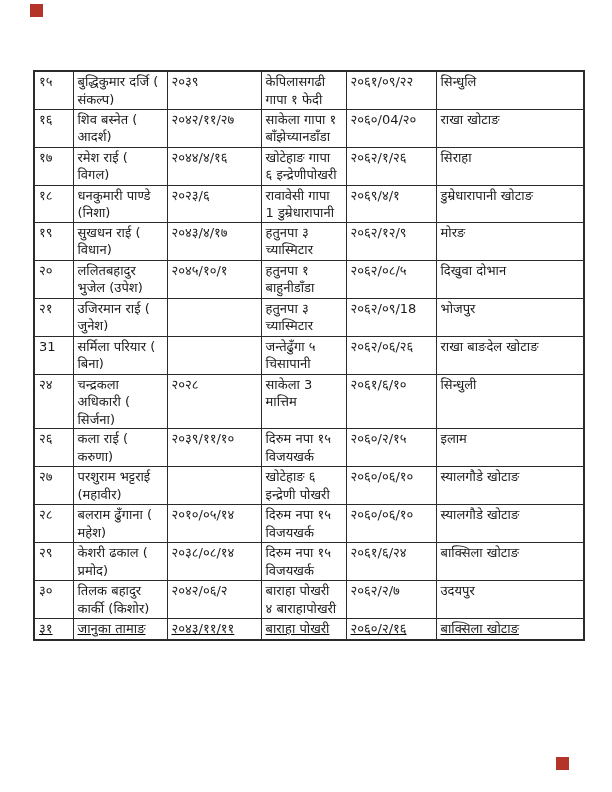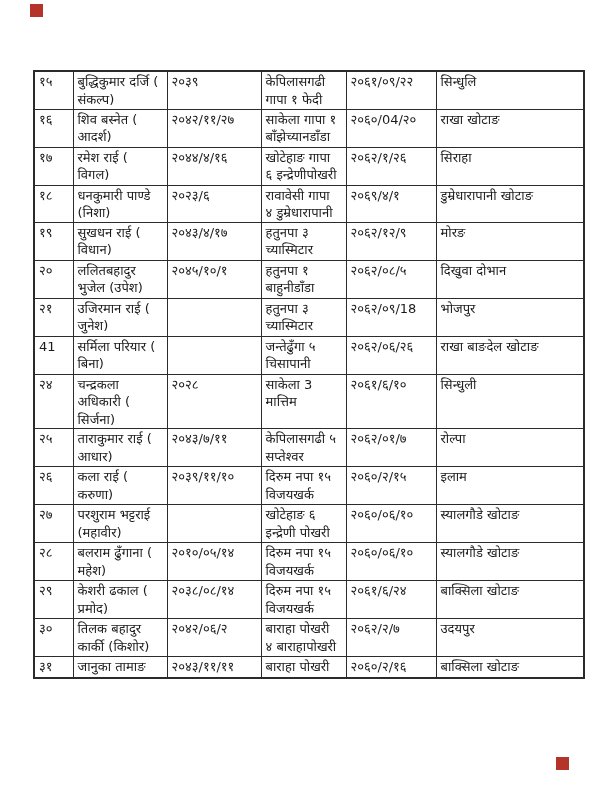--- a/index.html
+++ b/index.html
@@ -33,21 +33,21 @@
     font-size:13px;
     line-height:17.5px;
     color:#1b1b1b;
     white-space:pre-line;
     overflow:hidden;
     word-break:break-word;
   }
   table.doc-table tr{height:38px;}
   table.doc-table tr.h32{height:32px;}
   table.doc-table tr.h54{height:54px;}
-  table.doc-table tr.h21{height:21px;}
+  table.doc-table tr.h21{height:21px;text-decoration:underline;}
 </style>
 </head>
 <body>
 
 <div class="page">
 
   <div class="corner-mark tl"></div>
   <div class="corner-mark br"></div>
 
   <table class="doc-table">
@@ -89,21 +89,21 @@
 ६ इन्द्रेणीपोखरी</td>
         <td>२०६२/१/२६</td>
         <td>सिराहा</td>
       </tr>
       <tr class="h32">
         <td>१८</td>
         <td>धनकुमारी पाण्डे
 (निशा)</td>
         <td>२०२३/६</td>
         <td>रावावेसी गापा
-४ डुम्रेधारापानी</td>
+1 डुम्रेधारापानी</td>
         <td>२०६९/४/१</td>
         <td>डुम्रेधारापानी खोटाङ</td>
       </tr>
       <tr>
         <td>१९</td>
         <td>सुखधन राई (
 विधान)</td>
         <td>२०४३/४/१७</td>
         <td>हतुनपा ३
 च्यास्मिटार</td>
@@ -124,51 +124,41 @@
         <td>२१</td>
         <td>उजिरमान राई (
 जुनेश)</td>
         <td></td>
         <td>हतुनपा ३
 च्यास्मिटार</td>
         <td>२०६२/०९/18</td>
         <td>भोजपुर</td>
       </tr>
       <tr>
-        <td>41</td>
+        <td>31</td>
         <td>सर्मिला परियार (
 बिना)</td>
         <td></td>
         <td>जन्तेढुँगा ५
 चिसापानी</td>
         <td>२०६२/०६/२६</td>
         <td>राखा बाङदेल खोटाङ</td>
       </tr>
       <tr class="h54">
         <td>२४</td>
         <td>चन्द्रकला
 अधिकारी (
 सिर्जना)</td>
         <td>२०२८</td>
         <td>साकेला 3
 मात्तिम</td>
         <td>२०६१/६/१०</td>
         <td>सिन्धुली</td>
       </tr>
       <tr>
-        <td>२५</td>
-        <td>ताराकुमार राई (
-आधार)</td>
-        <td>२०४३/७/११</td>
-        <td>केपिलासगढी ५
-सप्तेश्वर</td>
-        <td>२०६२/०१/७</td>
-        <td>रोल्पा</td>
-      </tr>
-      <tr>
         <td>२६</td>
         <td>कला राई (
 करुणा)</td>
         <td>२०३९/११/१०</td>
         <td>दिरुम नपा १५
 विजयखर्क</td>
         <td>२०६०/२/१५</td>
         <td>इलाम</td>
       </tr>
       <tr>

